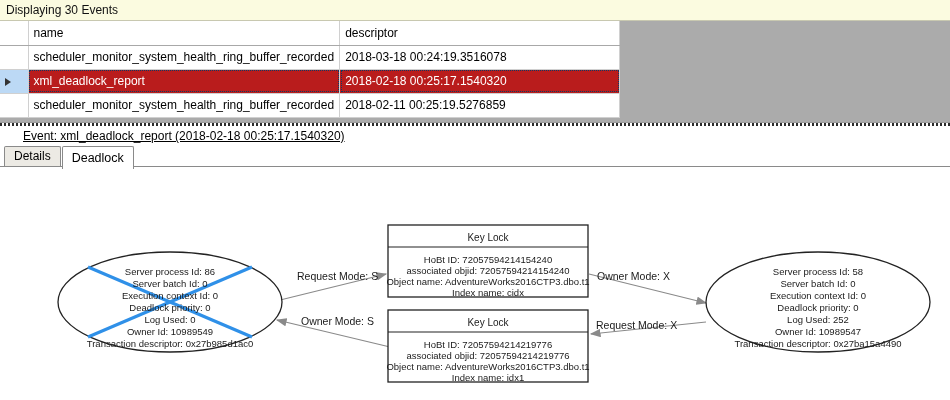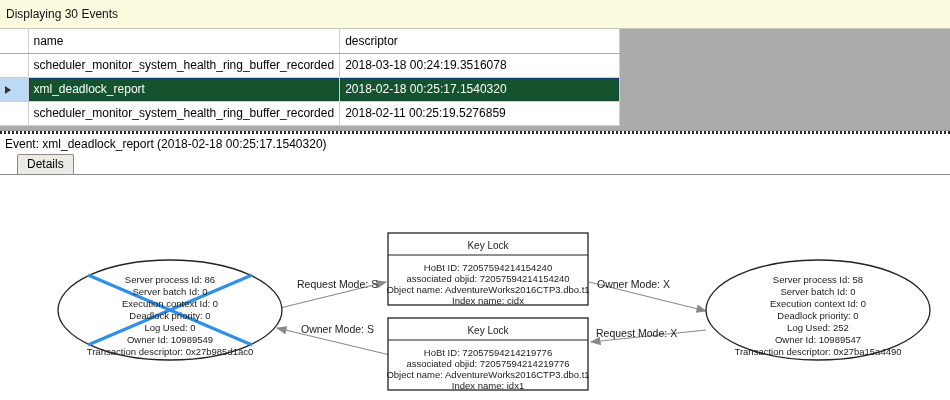--- a/index.html
+++ b/index.html
@@ -11,21 +11,21 @@
     width: 950px;
     height: 400px;
     overflow: hidden;
     font-family: "Liberation Sans", sans-serif;
     font-size: 12px;
     color: #000000;
   }
 
   
   .banner {
-    height: 29px;
+    height: 21px;
     background: #fbfbe0;
     border-bottom: 1px solid #c8c8b0;
     display: flex;
     align-items: center;
     padding-left: 6px;
     box-sizing: border-box;
     font-size: 12px;
     color: #111;
   }
 
@@ -65,21 +65,21 @@
   .col-name { width: 280px; }
   .col-ts   { width: 280px; }
 
   td.sel-cell {
     background: #ffffff;
     text-align: center;
     padding: 0;
   }
   tr.selected td.sel-cell { background: #bcd9f5; }
   tr.selected td.data-cell {
-    background: #14532d;
+    background: #b91c1c;
     color: #ffffff;
     outline: 1px dotted #0b3d66;
     outline-offset: -2px;
   }
   .row-arrow {
     display: inline-block;
     width: 0; height: 0;
     border-left: 6px solid #333333;
     border-top: 4px solid transparent;
     border-bottom: 4px solid transparent;
@@ -91,31 +91,32 @@
     background-image: repeating-linear-gradient(
       to right, #2b2b2b 0 2px, #ffffff 2px 4px);
     background-color: #ffffff;
   }
 
   
   .event-line {
     height: 20px;
     display: flex;
     align-items: center;
-    padding-left: 5px;
-    font-size: 12px;
-    background: #ffffff;
+    padding-left: 23px;
+    font-size: 12px;
+    background: #ffffff;
+    text-decoration: underline;
   }
 
   
   .tabs {
     height: 21px;
     display: flex;
     align-items: flex-start;
-    padding-left: 17px;
+    padding-left: 4px;
     border-bottom: 1px solid #8a8a8a;
     background: #ffffff;
     box-sizing: border-box;
   }
   .tab {
     font-size: 12px;
     padding: 2px 9px 3px 9px;
     border: 1px solid #8a8a8a;
     border-bottom: none;
     background: #eceae4;
@@ -203,20 +204,21 @@
 </div>
 
 <div class="dotted-sep"></div>
 
 <div class="event-line">
   <span>Event: xml_deadlock_report (2018-02-18 00:25:17.1540320)</span>
 </div>
 
 <div class="tabs">
   <div class="tab">Details</div>
+  <div class="tab active">Deadlock</div>
 </div>
 
 <div class="graph">
   <svg width="950" height="238" viewBox="0 0 950 238">
     <defs>
       <marker id="arrowR" markerWidth="9" markerHeight="7" refX="8" refY="3.5" orient="auto">
         <polygon points="0 0, 9 3.5, 0 7" fill="#8a8a8a"></polygon>
       </marker>
     </defs>
 

